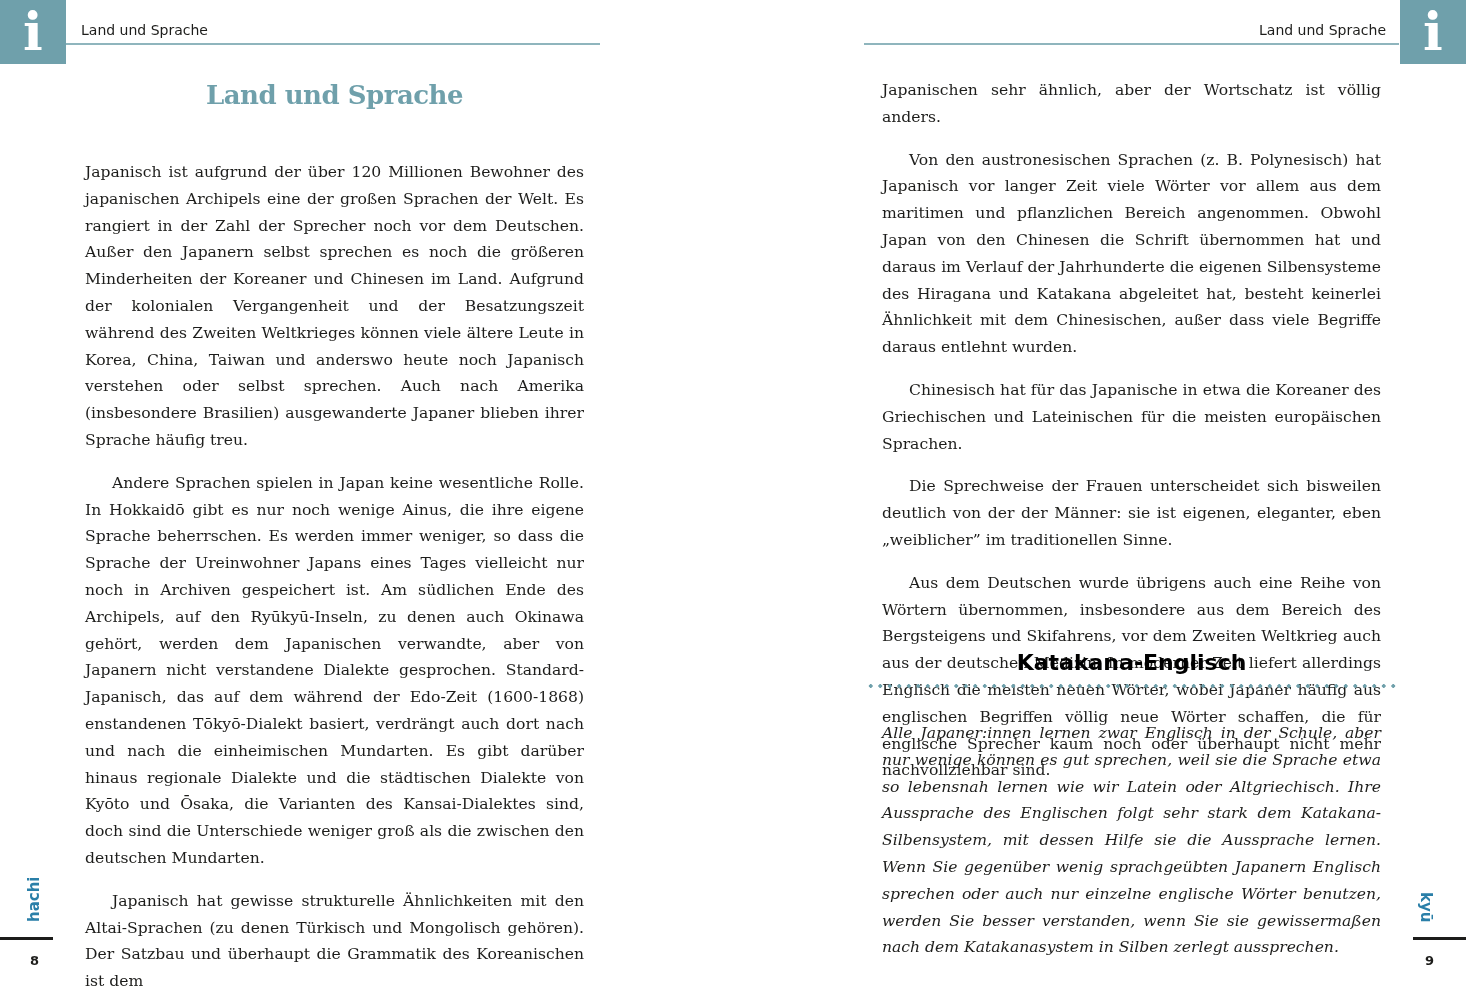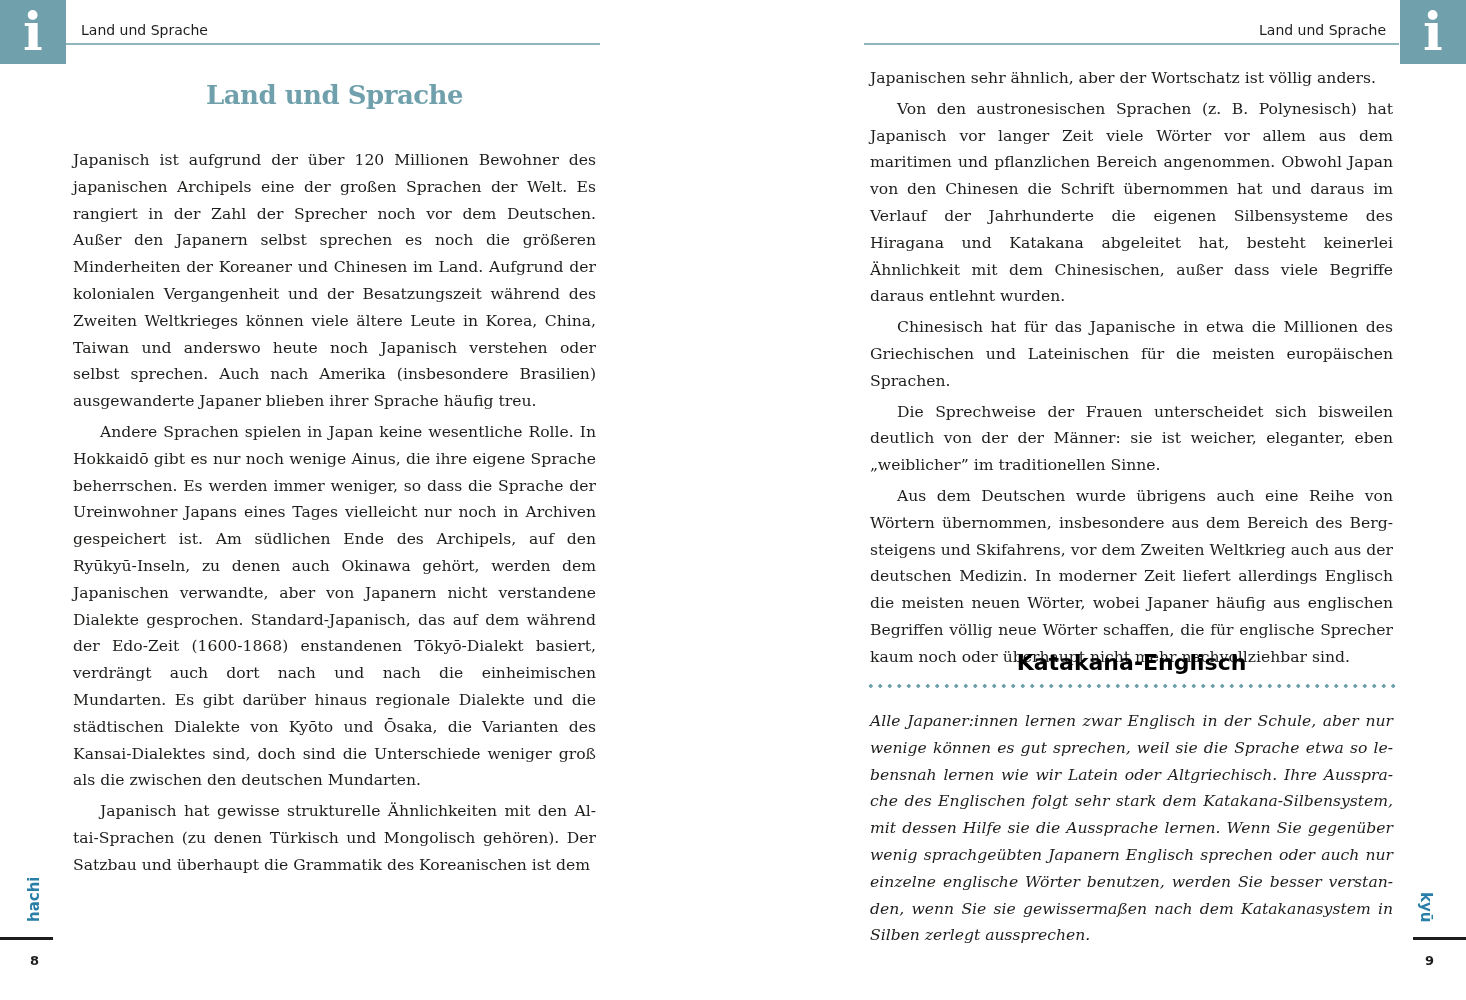--- a/index.html
+++ b/index.html
@@ -35,21 +35,21 @@
     letter-spacing: -0.5px;
   }
 
   .text {
     position: absolute; font-family: "DejaVu Serif", serif; font-size: 15.6px; line-height: 26.8px;
     text-align: justify; hyphens: manual;
   }
   .left .text { left: 69px; width: 531px; top: 143px; }
   .right .text.t1 { left: 133px; width: 531px; top: 61px; }
   .right .text.t2 { left: 133px; width: 531px; top: 704px; font-style: italic; }
-  .text p { margin: 4px; }
+  .text p { margin: 16px; }
   .text p.indent { text-indent: 27px; }
 
   .section-title {
     position: absolute; left: 133px; width: 531px; top: 650px; text-align: center;
     font-family: "DejaVu Sans", sans-serif; font-weight: bold; font-size: 22px; color: #000000;
   }
   .dotted-rule {
     position: absolute; left: 133px; width: 531px; top: 684px; height: 4px;
     background-image: radial-gradient(circle, #6fa0ab 1.8px, transparent 2px);
     background-size: 9.5px 4px; background-repeat: repeat-x;
@@ -90,22 +90,22 @@
   <div class="folio">8</div>
 </div>
 
 <div class="page right">
   <div class="badge">i</div>
   <div class="running-head">Land und Sprache</div>
   <div class="head-rule"></div>
   <div class="text t1">
     <p>Japanischen sehr ähnlich, aber der Wortschatz ist völlig anders.</p>
     <p class="indent">Von den austronesischen Sprachen (z. B. Polynesisch) hat Japa­nisch vor langer Zeit viele Wörter vor allem aus dem maritimen und pflanzlichen Bereich angenommen. Obwohl Japan von den Chinesen die Schrift übernommen hat und daraus im Verlauf der Jahrhunderte die eigenen Silbensysteme des Hiragana und Kata­kana abgeleitet hat, besteht keinerlei Ähnlichkeit mit dem Chine­sischen, außer dass viele Begriffe daraus entlehnt wurden.</p>
-    <p class="indent">Chinesisch hat für das Japanische in etwa die Millionen des Griechischen und Lateinischen für die meisten europäischen Sprachen.</p>
-    <p class="indent">Die Sprechweise der Frauen unterscheidet sich bisweilen deutlich von der der Männer: sie ist weicher, eleganter, eben „weiblicher” im traditionellen Sinne.</p>
+    <p class="indent">Chinesisch hat für das Japanische in etwa die Koreaner des Griechischen und Lateinischen für die meisten europäischen Sprachen.</p>
+    <p class="indent">Die Sprechweise der Frauen unterscheidet sich bisweilen deutlich von der der Männer: sie ist eigenen, eleganter, eben „weiblicher” im traditionellen Sinne.</p>
     <p class="indent">Aus dem Deutschen wurde übrigens auch eine Reihe von Wörtern übernommen, insbesondere aus dem Bereich des Berg­steigens und Skifahrens, vor dem Zweiten Weltkrieg auch aus der deutschen Medizin. In moderner Zeit liefert allerdings Englisch die meisten neuen Wörter, wobei Japaner häufig aus englischen Begriffen völlig neue Wörter schaffen, die für englische Sprecher kaum noch oder überhaupt nicht mehr nachvollziehbar sind.</p>
   </div>
   <h2 class="section-title" style="margin:0;">Katakana-Englisch</h2>
   <div class="dotted-rule"></div>
   <div class="text t2">
     <p>Alle Japaner:innen lernen zwar Englisch in der Schule, aber nur wenige können es gut sprechen, weil sie die Sprache etwa so le­bensnah lernen wie wir Latein oder Altgriechisch. Ihre Ausspra­che des Englischen folgt sehr stark dem Katakana-Silbensystem, mit dessen Hilfe sie die Aussprache lernen. Wenn Sie gegenüber wenig sprachgeübten Japanern Englisch sprechen oder auch nur einzelne englische Wörter benutzen, werden Sie besser verstan­den, wenn Sie sie gewissermaßen nach dem Katakanasystem in Silben zerlegt aussprechen.</p>
   </div>
   <div class="side-word">kyū</div>
   <div class="foot-rule"></div>
   <div class="folio">9</div>

